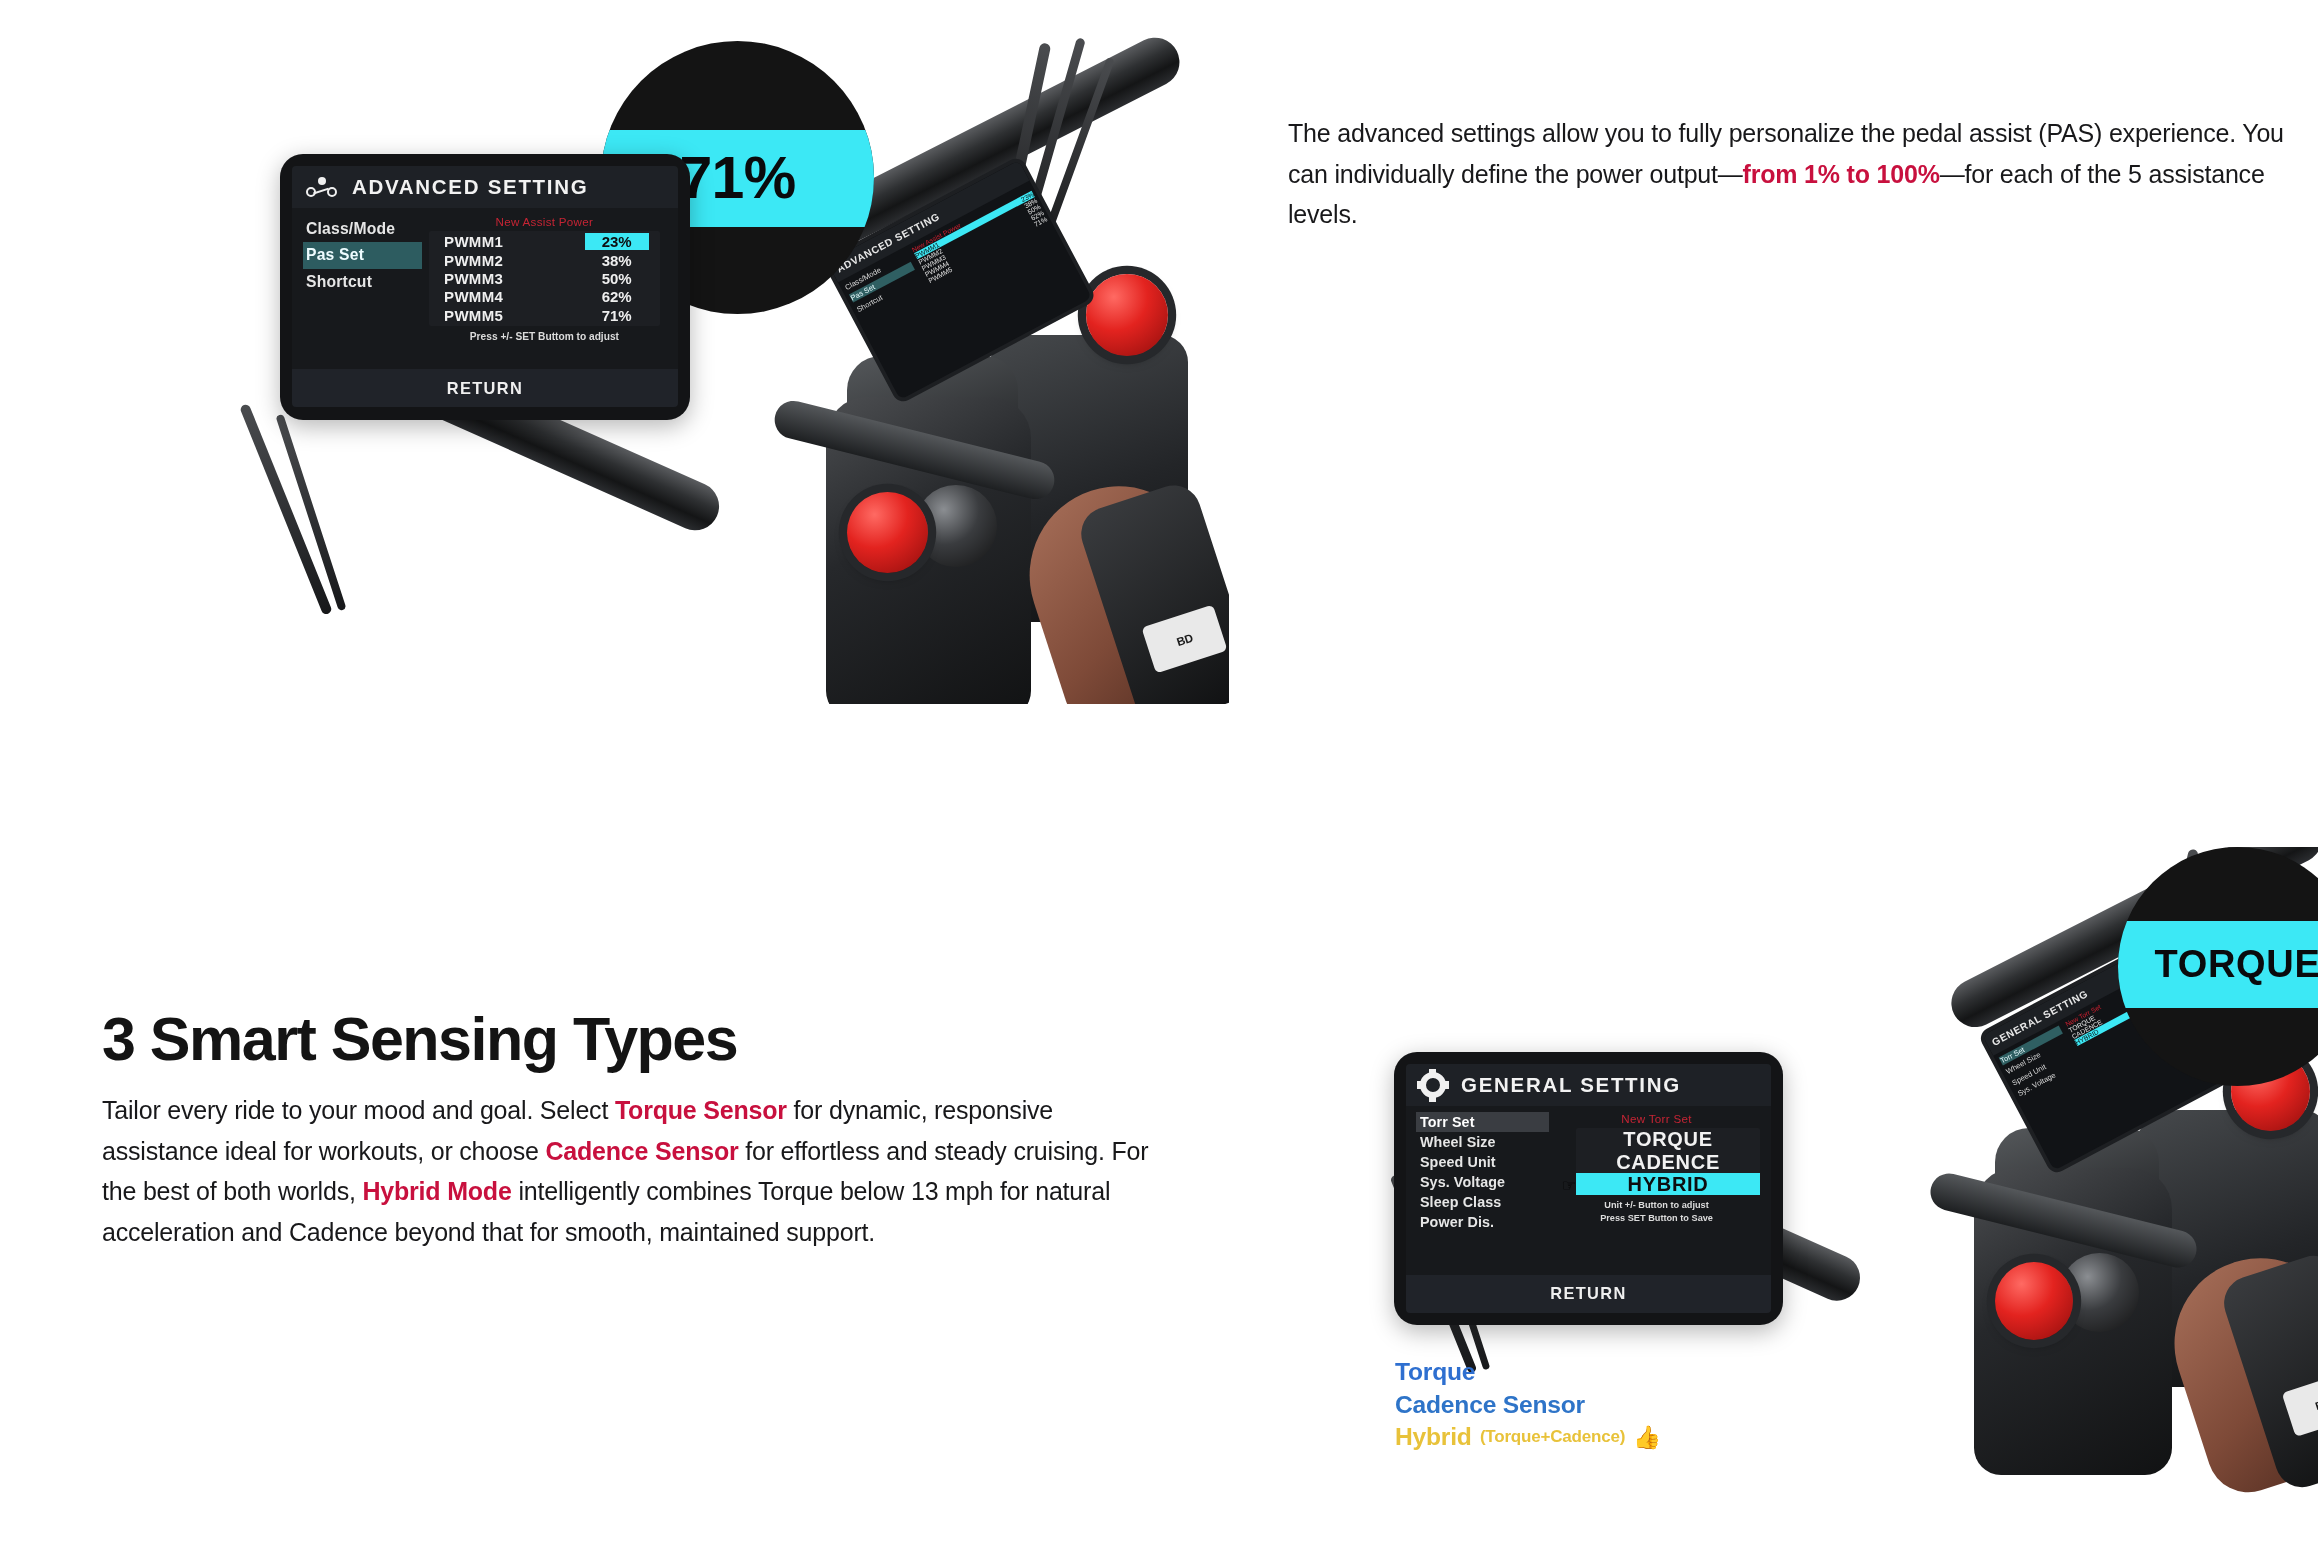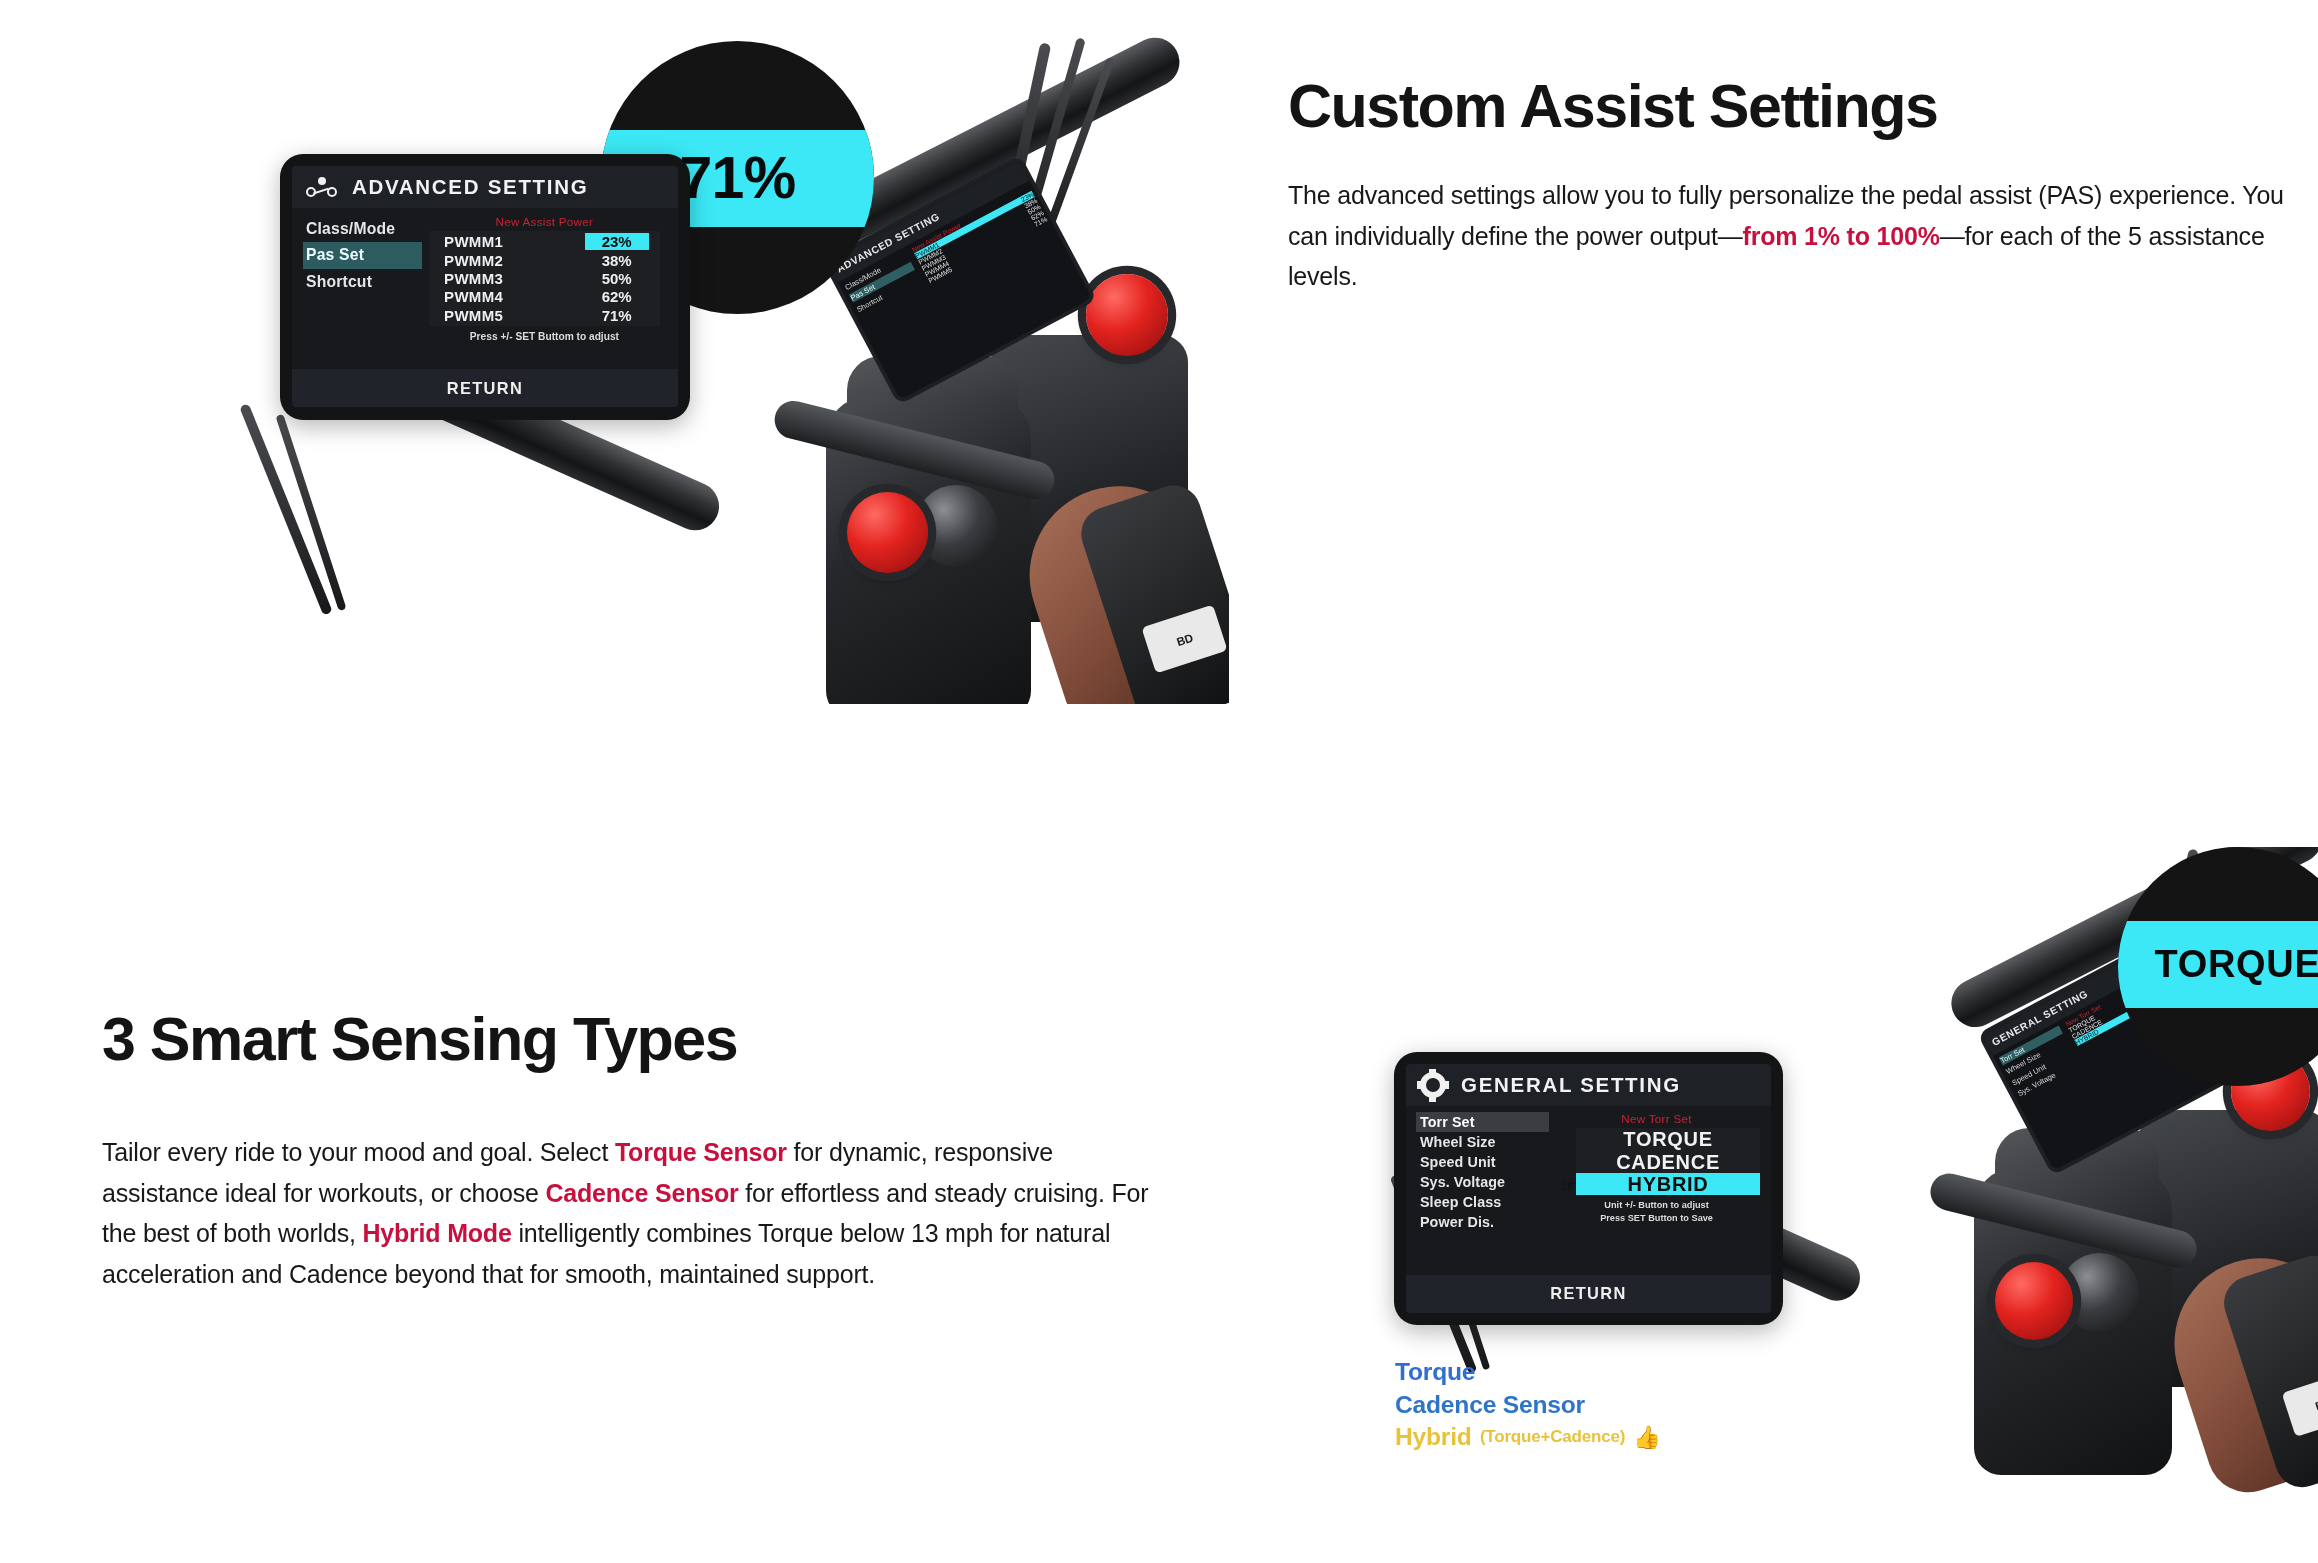--- a/index.html
+++ b/index.html
@@ -195,21 +195,21 @@
   }
   .text-a .body-p.p1 { margin-top: 38px; }
   .text-a .body-p.p2 { margin-top: 37px; }
   .accent { color: #C8103E; font-weight: 700; }
 
   
   .section-two { position: absolute; left: 0; top: 806px; width: 2319px; height: 757px; }
 
   .text-b { position: absolute; left: 102px; top: 174px; width: 1066px; }
   .text-b .h-title { font-size: 61px; margin-top: 28px; }
-  .text-b .body-p { margin-top: 62px; }
+  .text-b .body-p { margin-top: 20px; }
 
   .photo-b { position: absolute; left: 1339px; top: 41px; width: 980px; height: 716px; }
 
   .bar-right-b { left: 615px; top: 143px; width: 410px; height: 48px; transform: rotate(-27deg); transform-origin: left center; }
   .bar-left-b  { left: 89px; top: 417px; width: 430px; height: 46px; transform: rotate(24deg); transform-origin: right center; }
   .cable-b1 { left: 827px; top: 0px;   width: 10.2px; height: 205px; transform: rotate(13deg); }
   .cable-b2 { left: 853px; top: -3.4px;  width: 8.2px; height: 212px; transform: rotate(17deg); }
   .cable-b3 { left: 878px; top: 6.8px;  width: 6.8px; height: 191px; transform: rotate(21deg); }
   .cable-b4 { left: 90px;  top: 321px; width: 9px; height: 212px; transform: rotate(-22deg); }
   .cable-b5 { left: 115px;  top: 336px; width: 6.8px; height: 191px; transform: rotate(-18deg); }
@@ -388,21 +388,20 @@
           </div>
 
           <div class="cc-footer">
             <span>RETURN</span>
           </div>
         </div>
       </div>
     </div>
 
     <div class="text-a">
-      <h1 class="h-title">Custom Assist Settings</h1>
 
       <p class="body-p p1"><span>The advanced settings allow you to fully personalize the pedal assist (PAS) experience. You can individually define the power output—</span><span class="accent">from 1% to 100%</span><span>—for each of the 5 assistance levels.</span></p>
 
     </div>
   </div>
 
   <div class="section-two">
 
     <div class="text-b">
       <h1 class="h-title">3 Smart Sensing Types</h1>

